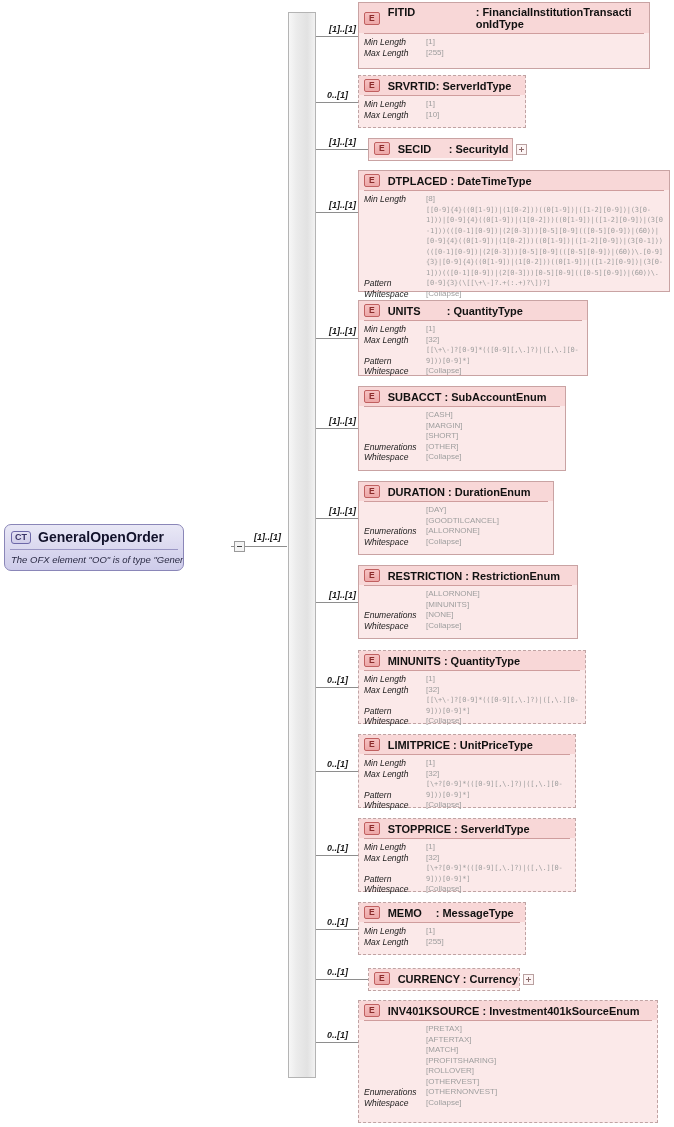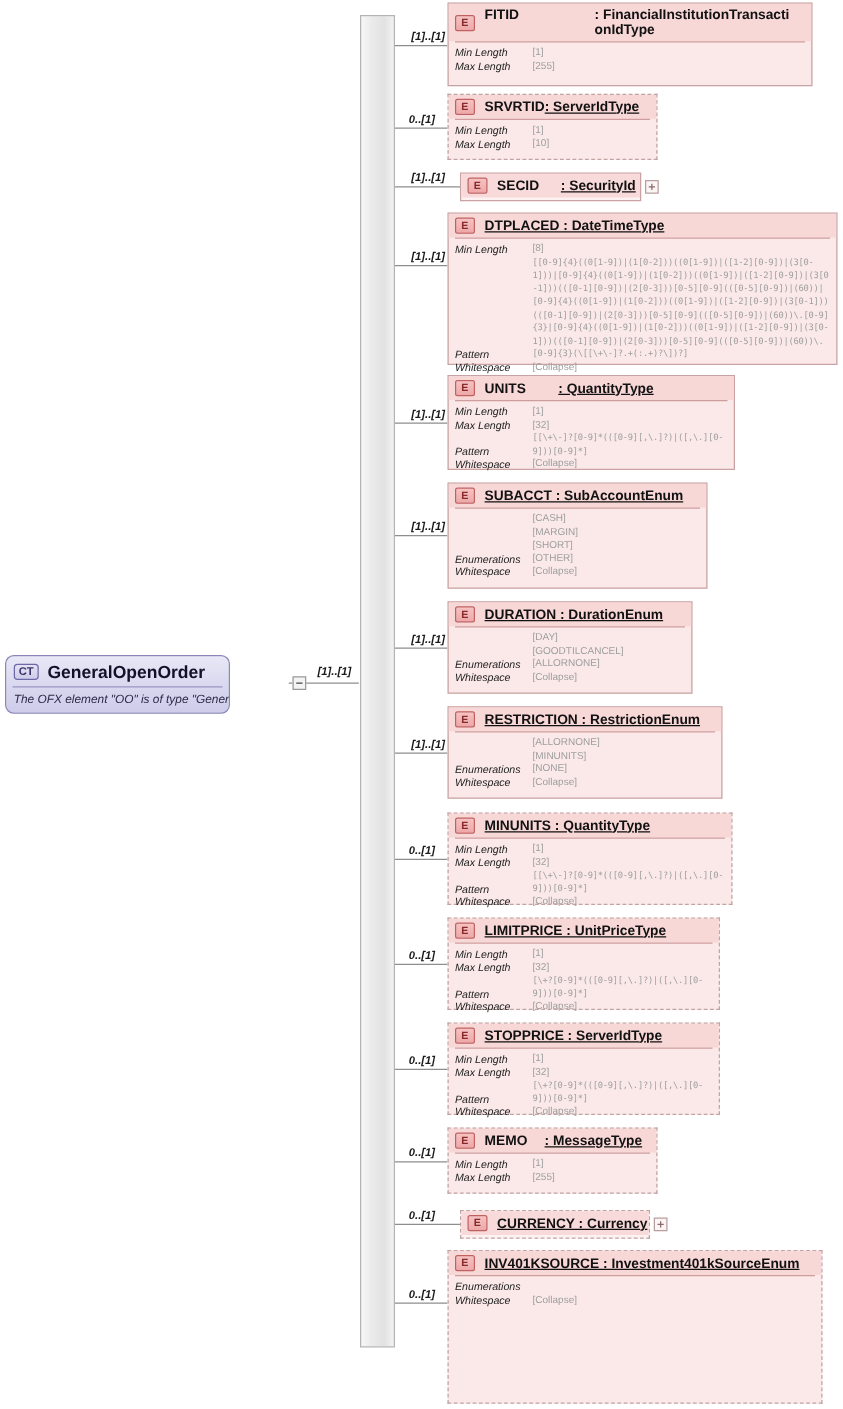--- a/index.html
+++ b/index.html
@@ -79,21 +79,21 @@
     padding:3px 6px 3px 5px;
     background:#f8d7d7;
   }
   .el.noprops .el-head{background:#f9dada;}
   .e-badge{
     border:1px solid #c06060;border-radius:2px;
     background:linear-gradient(to bottom,#f6c2c2,#eda8a8);
     font-size:8.5px;font-weight:bold;color:#8a2b2b;
     padding:0 4px;line-height:11px;margin-right:8px;
   }
-  .el-name{font-size:11px;font-weight:bold;color:#111;white-space:nowrap;text-decoration:underline;}
+  .el-name{font-size:11px;font-weight:bold;color:#111;white-space:nowrap;}
   .el-sep{height:1px;background:#cf9d9d;margin:0 5px;}
   .props{padding:3px 5px 4px 5px;}
   .prow{display:flex;align-items:flex-end;line-height:10.5px;}
   .plabel{
     width:62px;flex:0 0 62px;
     font-size:8.5px;font-style:italic;color:#1c1c1c;
   }
   .pval{
     font-size:8px;color:#9e9e9e;
     word-break:break-all;
@@ -434,20 +434,29 @@
       <div class="expand-box" style="left: 523px; top: 974px;"></div>
       <div class="el optional" style="left: 358px; top: 1000px; width: 300px; height: 123px;">
         <div class="el-head">
           <span class="e-badge">E</span>
           <span class="el-name">INV401KSOURCE : Investment401kSourceEnum</span>
         </div>
         <div class="el-sep"></div>
         <div class="props">
           <div class="prow">
             <div class="plabel">Enumerations</div>
+            <div class="enumlist">
+              <div class="pval">[PRETAX]</div>
+              <div class="pval">[AFTERTAX]</div>
+              <div class="pval">[MATCH]</div>
+              <div class="pval">[PROFITSHARING]</div>
+              <div class="pval">[ROLLOVER]</div>
+              <div class="pval">[OTHERVEST]</div>
+              <div class="pval">[OTHERNONVEST]</div>
+            </div>
           </div>
           <div class="prow">
             <div class="plabel">Whitespace</div>
             <div class="pval">[Collapse]</div>
           </div>
         </div>
       </div>
     </div>
 
 </div>

